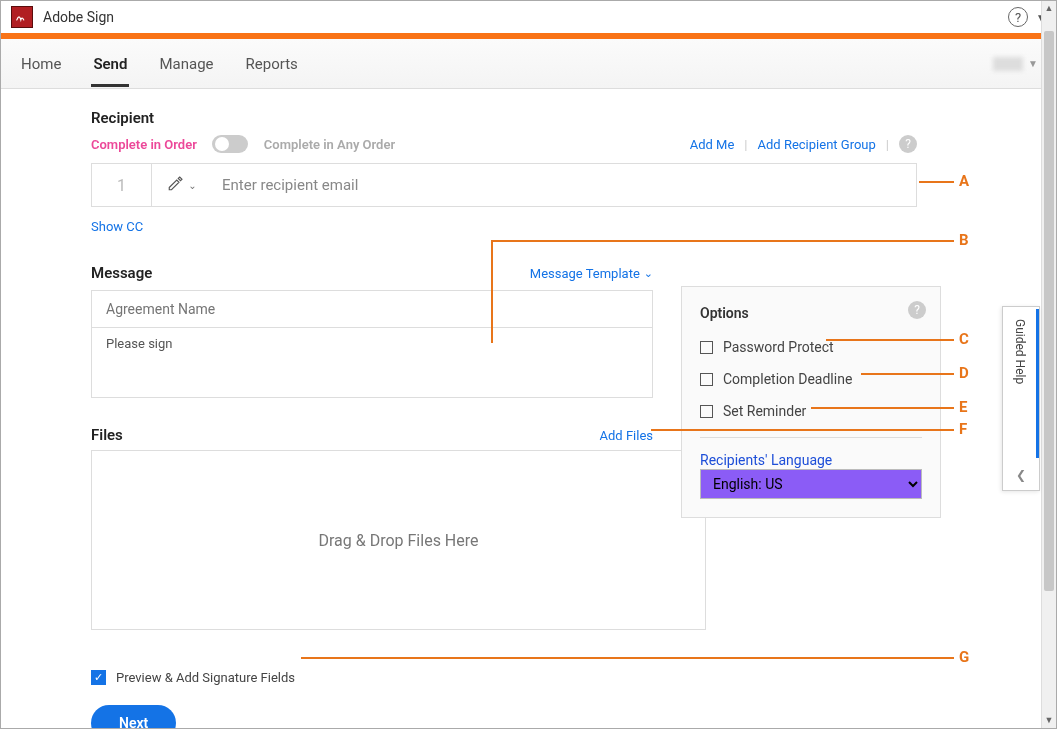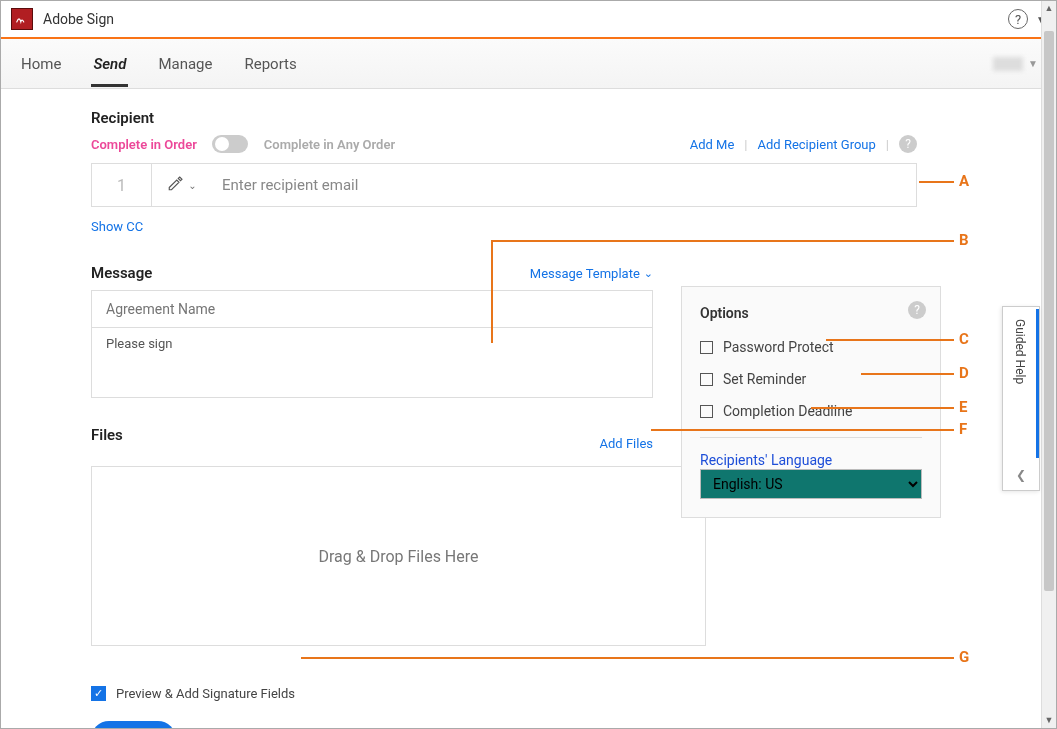--- a/index.html
+++ b/index.html
@@ -1,26 +1,26 @@
 <!DOCTYPE html>
 <html><head>
 <meta charset="utf-8">
 <style>
   * { box-sizing: border-box; margin: 0; padding: 0; font-family: -apple-system, BlinkMacSystemFont, "Segoe UI", Roboto, Helvetica, Arial, sans-serif; }
   body { background: #fff; width: 1057px; height: 729px; overflow: hidden; border:1px solid #aaa; position: relative;}
   
-  .titlebar { height: 38px; background: #fff; display: flex; align-items: center; padding: 0 10px; border-bottom: 2px solid #f97316;}
+  .titlebar { height: 38px; background: #fff; display: flex; align-items: center; padding: 0 10px; border-bottom: 6px solid #f97316;}
   .titlebar .logo { width: 22px; height: 22px; background: #b11e22; border: 1px solid #5a0c0c; display:flex; align-items:center; justify-content:center; margin-right: 10px; color:#fff; font-size:12px;}
   .titlebar .title { font-size: 14px; color: #333; flex: 1; }
   .titlebar .help { width: 20px; height: 20px; border: 1.5px solid #666; border-radius: 50%; display:flex; align-items:center; justify-content:center; font-size: 13px; color:#555; margin-right:4px;}
   .titlebar .caret { font-size:10px; color:#555; margin-left:4px;}
 
   .tabbar { height: 50px; background: linear-gradient(#fbfbfb,#f4f4f4); border-bottom:1px solid #ddd; display:flex; align-items:center; padding: 0 18px; gap: 28px; position:relative;}
   .tabbar .tab { font-size: 15px; color:#555; padding: 14px 2px; cursor:pointer;}
-  .tabbar .tab.active { color:#222; font-weight:600; border-bottom: 3px solid #333; padding-bottom:11px;font-style:italic;}
+  .tabbar .tab.active { color:#222; font-weight:600; border-bottom: 3px solid #333; padding-bottom:11px;}
   .tabbar .user { position:absolute; right:18px; display:flex; align-items:center; gap:5px; color:#999;}
   .tabbar .user .blur { width:30px; height:14px; background:#ddd; filter: blur(2px);}
   
   .content { position: absolute; top: 88px; left: 0; right: 15px; bottom: 0; overflow-y: auto; padding: 20px 0 30px 90px; }
   .content-inner { width: 850px; position:relative; }
 
   .section-label { font-weight:600; font-size:15px; color:#222; margin-bottom:8px;}
   
   .row-order { display:flex; align-items:center; margin-bottom:10px;}
   .order-label { font-size:13px; font-weight:600; color:#ec4899; margin-right:15px;}
@@ -51,21 +51,21 @@
   .add-files { margin-left:auto; color:#1473e6; font-size:13px; cursor:pointer;}
   .dropzone { border:1px solid #ddd; width:615px; height:180px; display:flex; align-items:center; justify-content:center; color:#777; font-size:16px;}
   
   .options-panel { position:absolute; right:0; top:177px; width:260px; border:1px solid #ddd; background:#fafafa; padding:18px;}
   .options-panel .opt-title { font-weight:600; font-size:14px; color:#333; margin-bottom:18px;}
   .options-panel .opt-help { position:absolute; right:14px; top:14px; width:18px;height:18px;border-radius:50%;background:#ccc;color:#fff;display:flex;align-items:center;justify-content:center;font-size:12px;}
   .opt-row { display:flex; align-items:center; gap:10px; font-size:14px; color:#444; margin-bottom:16px;}
   .opt-row .cb { width:13px; height:13px; border:1.5px solid #555;}
   .opt-divider { border-top:1px solid #ddd; margin:18px 0 14px 0;}
   .opt-lang-label { font-size:14px; color:#1d4ed8; margin-bottom:1px;}
-  .opt-select { width:100%; border:1px solid #bbb; padding:5px 8px; font-size:14px; background:#0f766e; position:relative;}
+  .opt-select { width:100%; border:1px solid #bbb; padding:5px 8px; font-size:14px; background:#8b5cf6; position:relative;}
   
   .preview-row { display:flex; align-items:center; gap:10px; margin-top:40px; font-size:13px; color:#444;}
   .preview-row .cb-checked { width:15px;height:15px; background:#1473e6; display:flex;align-items:center;justify-content:center; color:#fff; font-size:11px;}
   
   .next-btn { margin-top:20px; background:#1473e6; color:#fff; border:none; border-radius:22px; padding:10px 28px; font-size:14px; font-weight:600; cursor:pointer;}
   
   
   .ann { position:absolute; color:#e8751a; font-weight:700; font-size:15px;}
   .ann-line { position:absolute; background:#e8751a; height:2px;}
   .ann-line-v { position:absolute; background:#e8751a; width:2px;}
@@ -159,42 +159,42 @@
         <span style="font-size:11px;">⌄</span>
       </div>
     </div>
     <div class="msg-box">
       <input type="text" placeholder="Agreement Name" style="">
       <textarea style="">Please sign</textarea>
     </div>
 
     
     <div class="files-header">
-      <div class="section-label" style="margin-bottom:16px">Files</div>
+      <div class="section-label" style="margin-bottom:0">Files</div>
       <a class="add-files link">Add Files</a>
     </div>
     <div class="dropzone">
       <span>Drag &amp; Drop Files Here</span>
     </div>
 
     
     <div class="options-panel">
       <div class="opt-help">?</div>
       <div class="opt-title">Options</div>
       <div class="opt-row">
         <div class="cb"></div>
         <span>Password Protect</span>
       </div>
       <div class="opt-row">
         <div class="cb"></div>
-        <span>Set Reminder</span>
+        <span>Completion Deadline</span>
       </div>
       <div class="opt-row">
         <div class="cb"></div>
-        <span>Completion Deadline</span>
+        <span>Set Reminder</span>
       </div>
       <div class="opt-divider"></div>
       <div class="opt-lang-label">Recipients' Language</div>
       <select class="opt-select">
         <option>English: US</option>
       </select>
     </div>
 
     
     <div class="preview-row">

